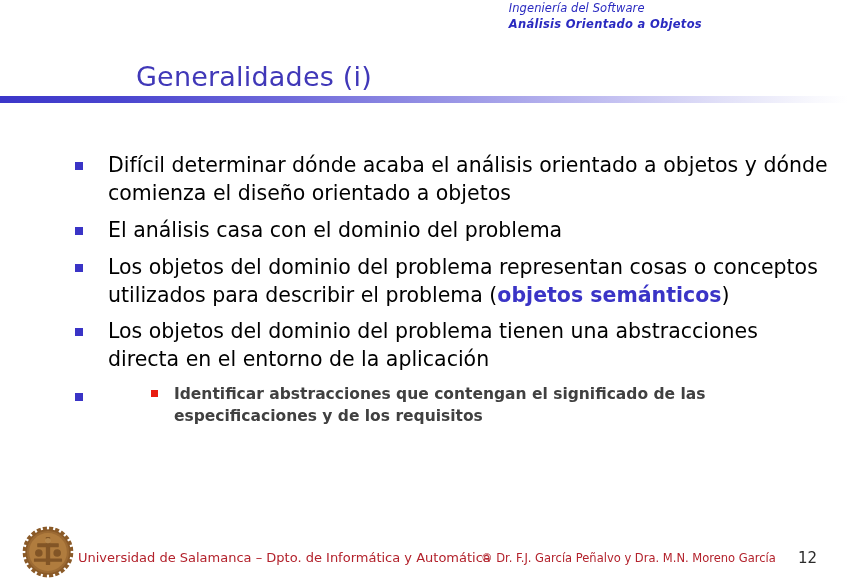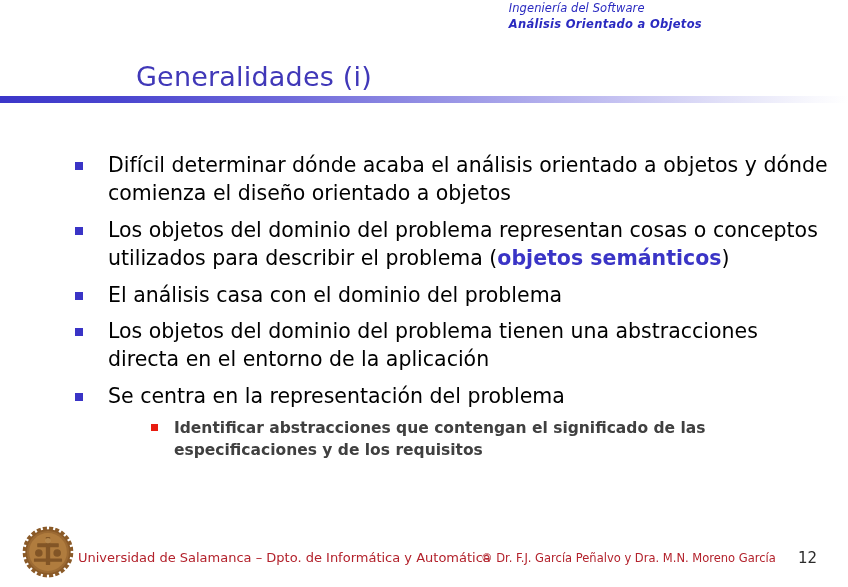--- a/index.html
+++ b/index.html
@@ -185,36 +185,35 @@
 <div id="content-list">
 
   <div class="bullet-item">
     <span class="bullet-marker"></span>
     <span>Difícil determinar dónde acaba el análisis orientado a objetos y dónde comienza el diseño orientado a objetos</span>
   </div>
 
 
   <div class="bullet-item">
     <span class="bullet-marker"></span>
+    <span>El análisis casa con el dominio del problema</span>
+  </div>
+
+  <div class="bullet-item">
+    <span class="bullet-marker"></span>
     <span>Los objetos del dominio del problema representan cosas o conceptos utilizados para describir el problema (</span><span class="emph">objetos semánticos</span><span>)</span>
   </div>
 
   <div class="bullet-item">
     <span class="bullet-marker"></span>
-    <span>El análisis casa con el dominio del problema</span>
-  </div>
-
-  <div class="bullet-item">
-    <span class="bullet-marker"></span>
     <span>Los objetos del dominio del problema tienen una abstracciones directa en el entorno de la aplicación</span>
   </div>
 
   <div class="bullet-item">
     <span class="bullet-marker"></span>
-    <span>Se centra en la representación del problema</span>
     <div class="sub-list">
       <div class="sub-item">
         <span class="sub-marker"></span>
         <span>Identificar abstracciones que contengan el significado de las especificaciones y de los requisitos</span>
       </div>
     </div>
   </div>
 
 </div>
 

